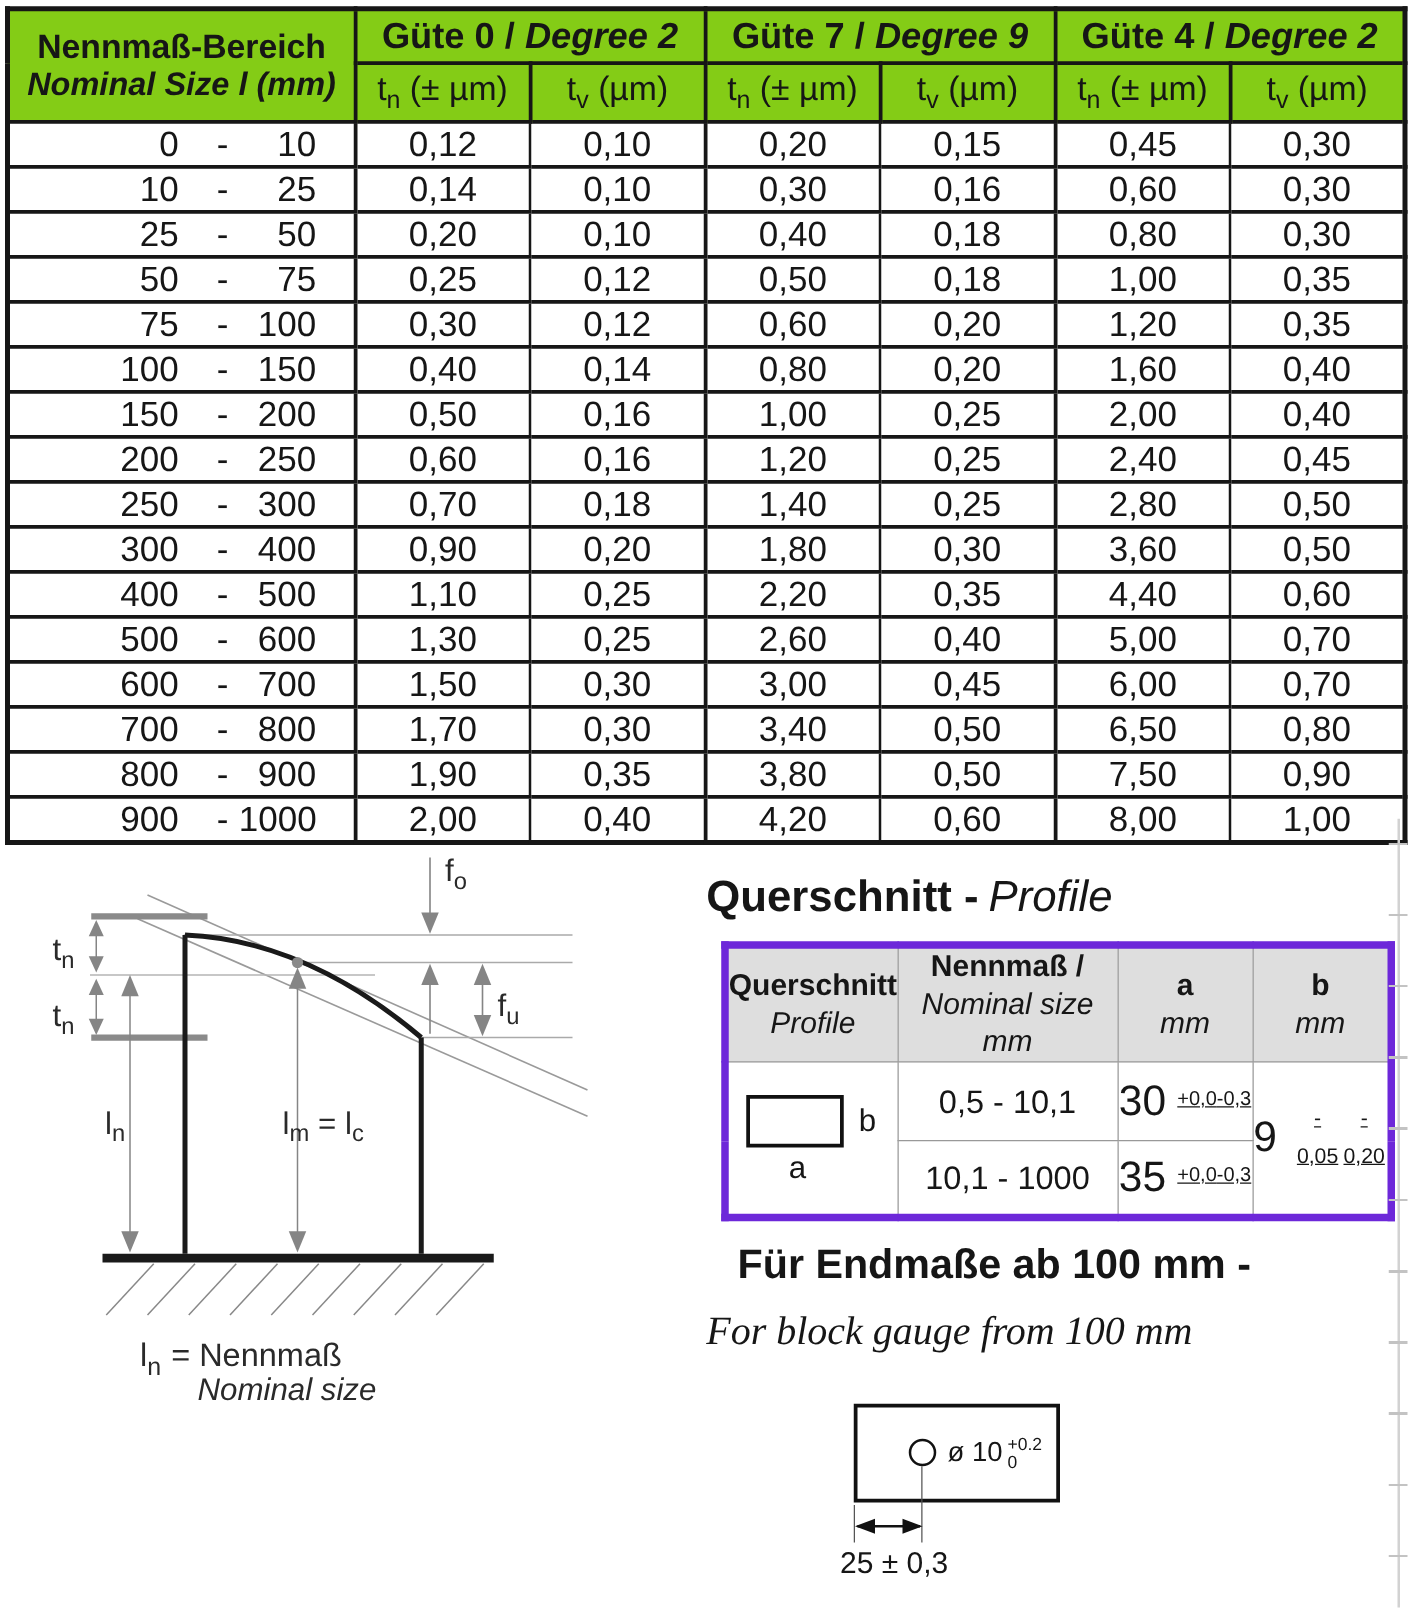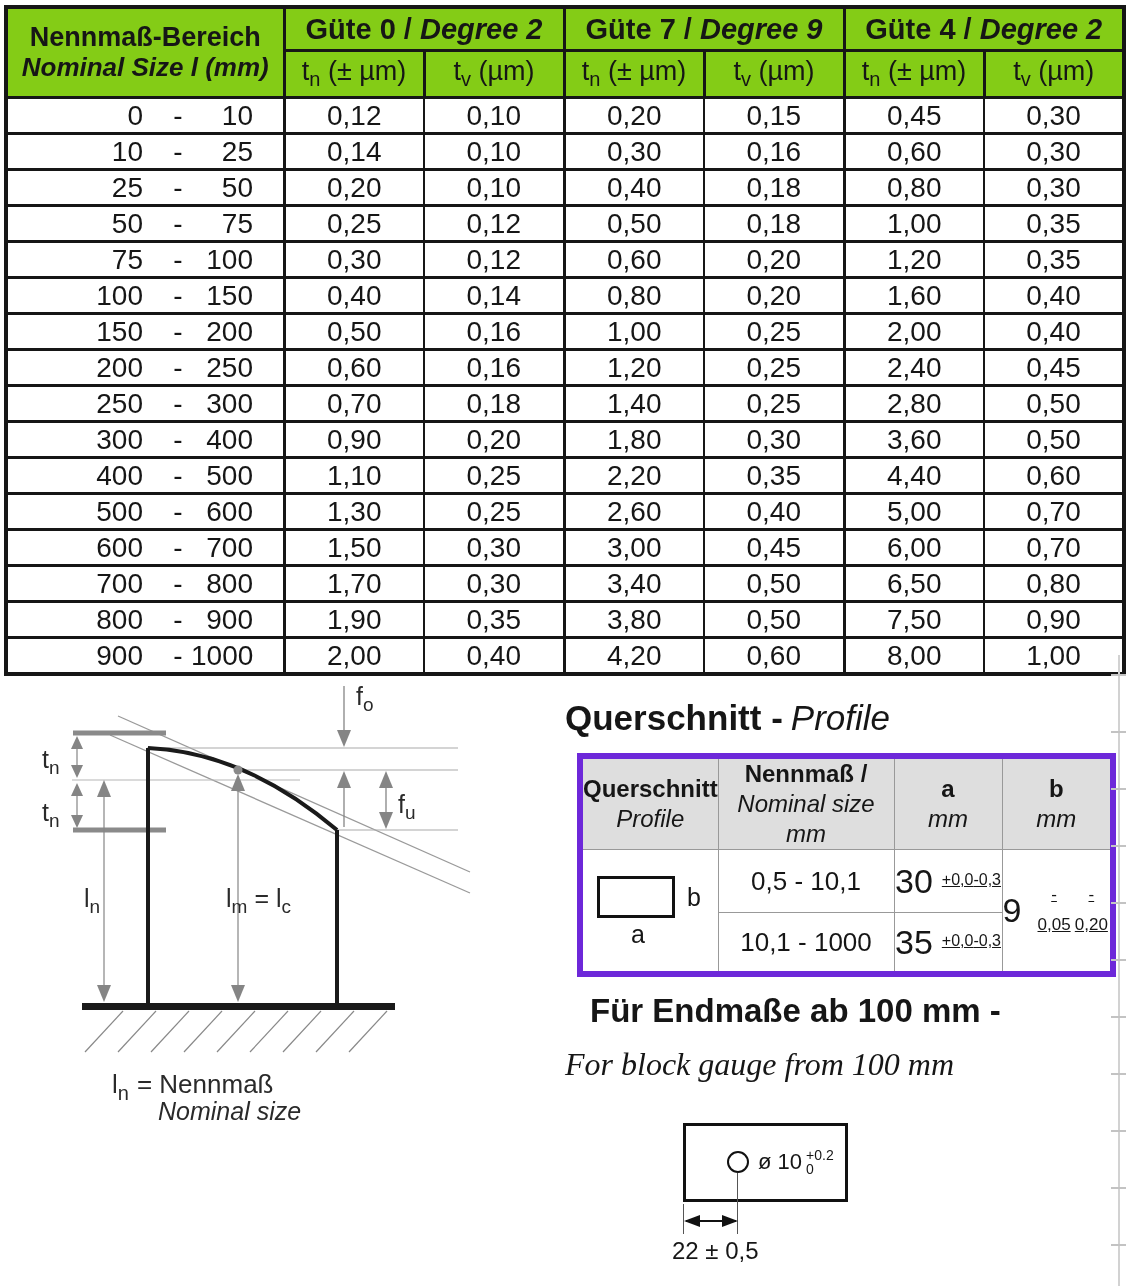--- a/index.html
+++ b/index.html
@@ -515,16 +515,16 @@
       <span>0</span>
     </span>
 </div>
 <div class="vline" style="left:737px;top:1173px;height:61px;"></div>
 <div class="vline" style="left:683px;top:1204px;height:30px;"></div>
 <svg class="dim-arrow" width="56" height="16" viewBox="0 0 56 16">
   <line x1="3" y1="8" x2="53" y2="8" stroke="#111" stroke-width="2"></line>
   <polygon points="1,8 17,2 17,14" fill="#111"></polygon>
   <polygon points="55,8 39,2 39,14" fill="#111"></polygon>
 </svg>
-<div class="dim-label">22 ± 0,5</div>
+<div class="dim-label">25 ± 0,3</div>
 
 <div class="edge-line"></div>
 <div class="tick-strip"></div>
 
 </body></html>

